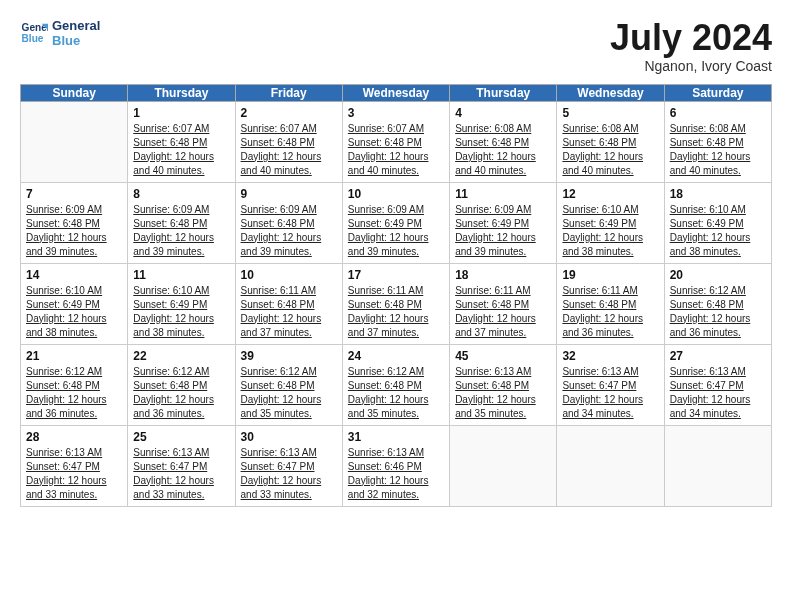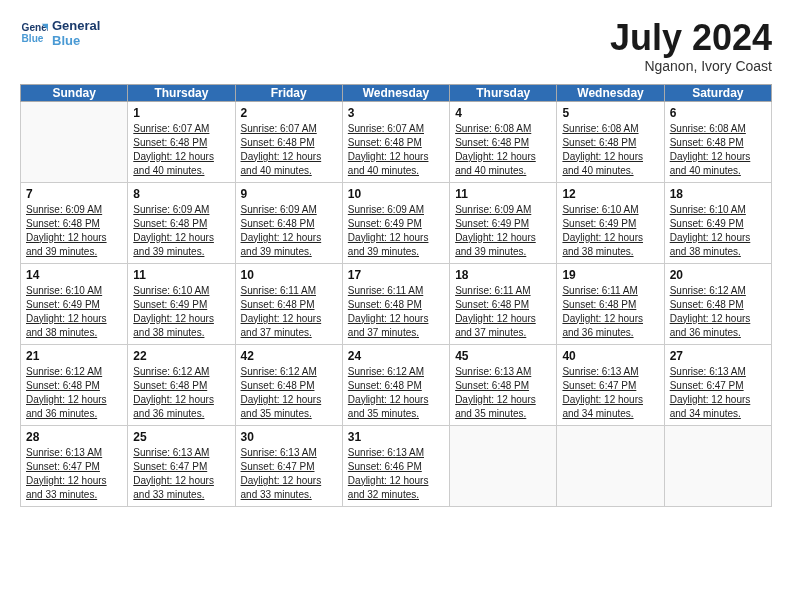--- a/index.html
+++ b/index.html
@@ -277,42 +277,42 @@
 and 36 minutes.</div>
           </td>
           <td>
             <div class="day-num">22</div>
             <div class="day-info" style="white-space: pre-line;">Sunrise: 6:12 AM
 Sunset: 6:48 PM
 Daylight: 12 hours
 and 36 minutes.</div>
           </td>
           <td>
-            <div class="day-num">42</div>
+            <div class="day-num">39</div>
             <div class="day-info" style="white-space: pre-line;">Sunrise: 6:12 AM
 Sunset: 6:48 PM
 Daylight: 12 hours
 and 35 minutes.</div>
           </td>
           <td>
             <div class="day-num">24</div>
             <div class="day-info" style="white-space: pre-line;">Sunrise: 6:12 AM
 Sunset: 6:48 PM
 Daylight: 12 hours
 and 35 minutes.</div>
           </td>
           <td>
             <div class="day-num">45</div>
             <div class="day-info" style="white-space: pre-line;">Sunrise: 6:13 AM
 Sunset: 6:48 PM
 Daylight: 12 hours
 and 35 minutes.</div>
           </td>
           <td>
-            <div class="day-num">40</div>
+            <div class="day-num">32</div>
             <div class="day-info" style="white-space: pre-line;">Sunrise: 6:13 AM
 Sunset: 6:47 PM
 Daylight: 12 hours
 and 34 minutes.</div>
           </td>
           <td>
             <div class="day-num">27</div>
             <div class="day-info" style="white-space: pre-line;">Sunrise: 6:13 AM
 Sunset: 6:47 PM
 Daylight: 12 hours

